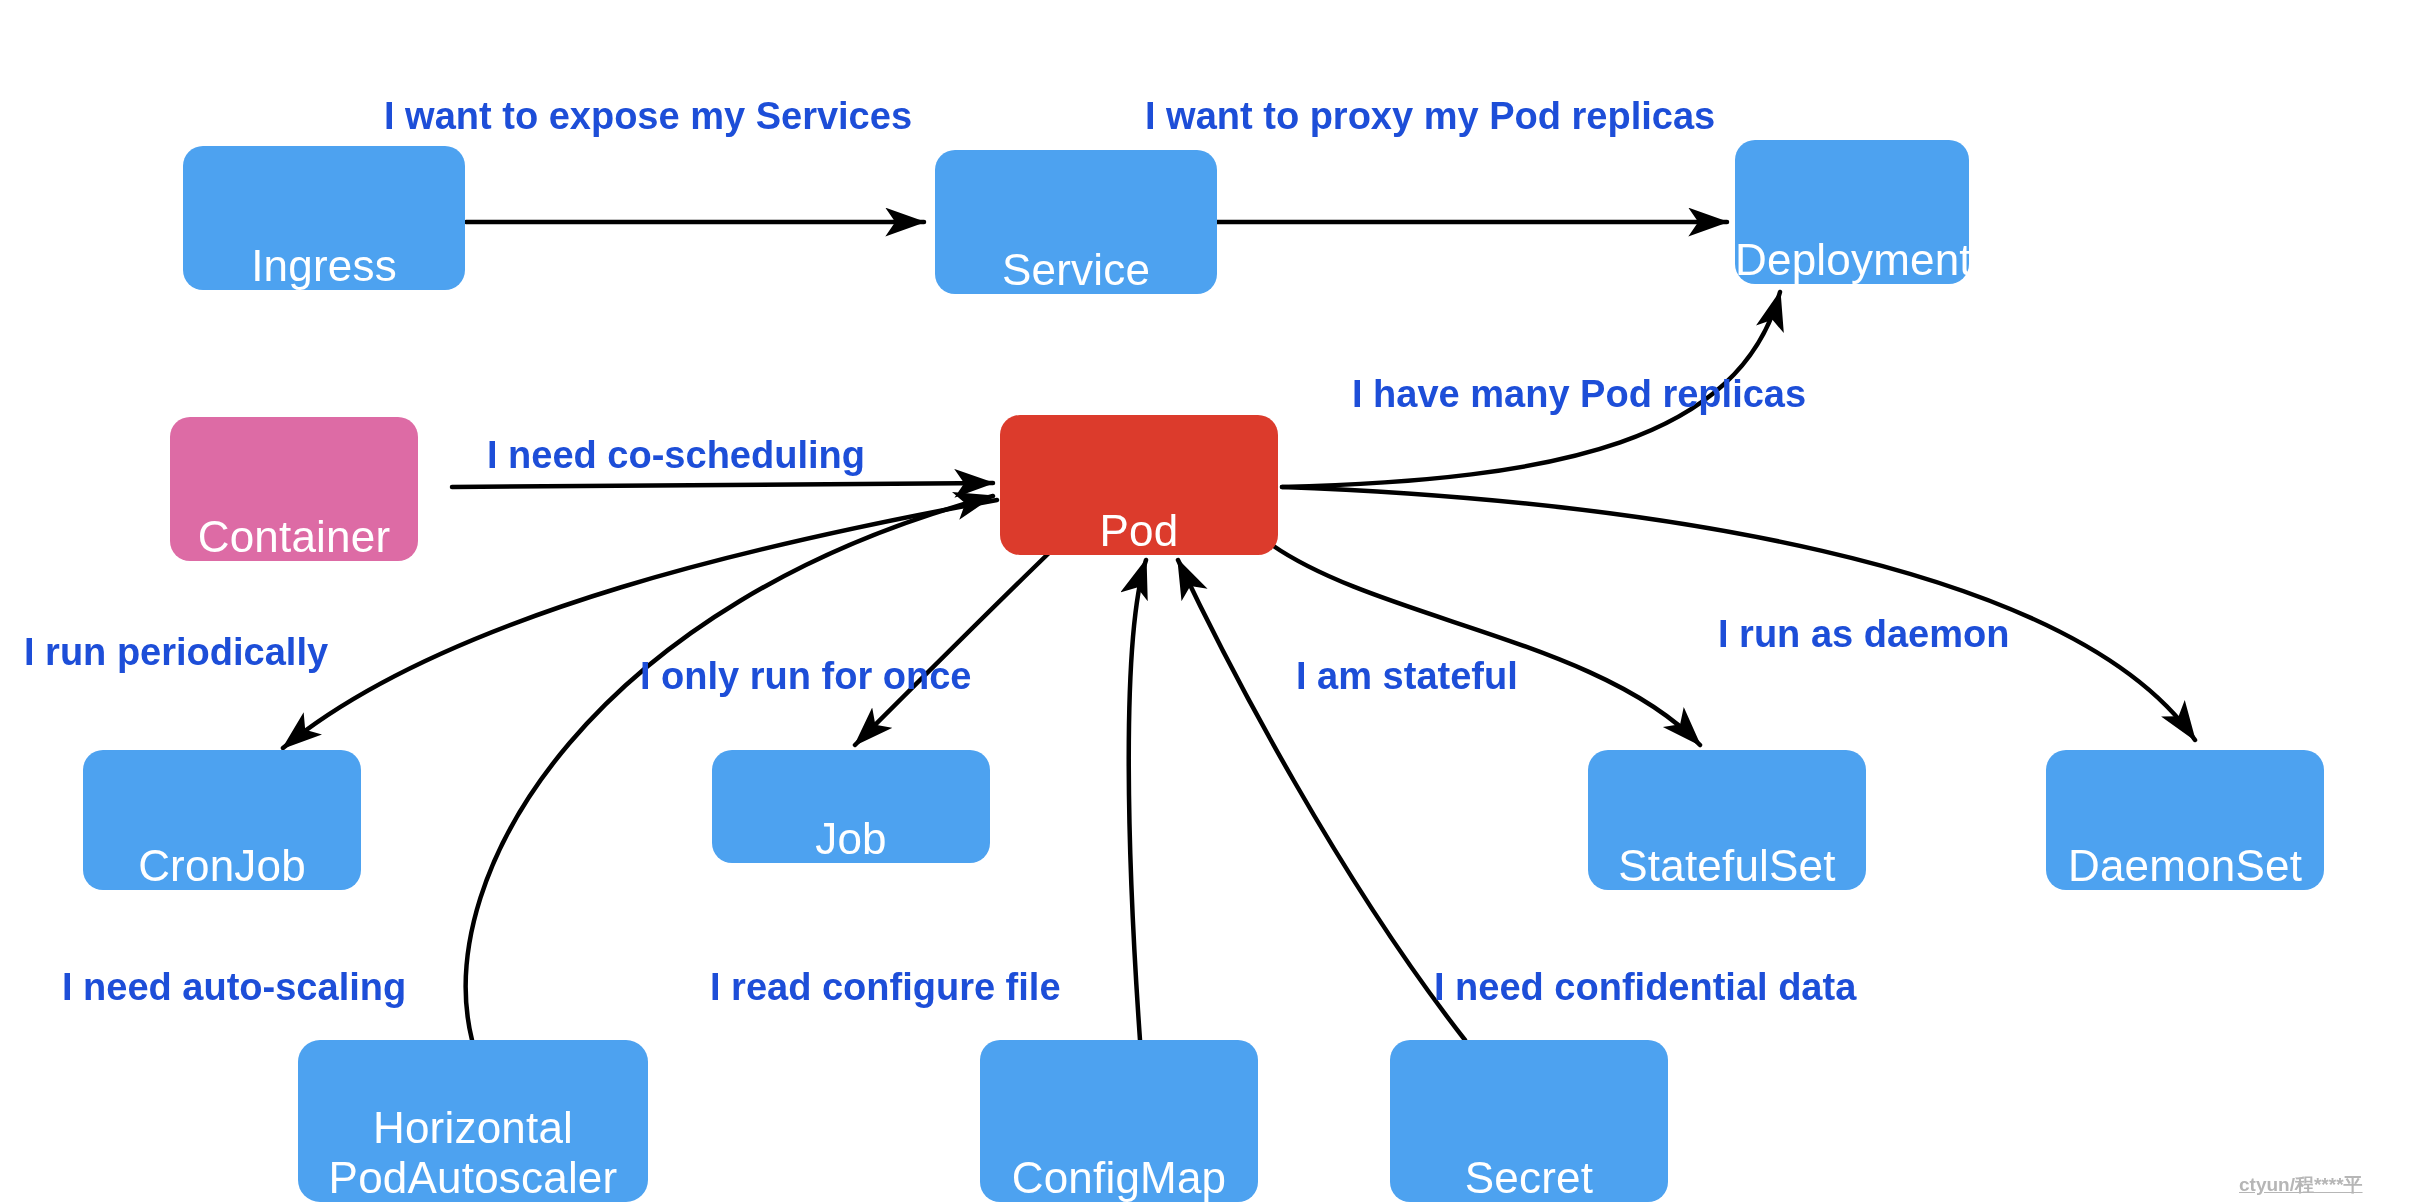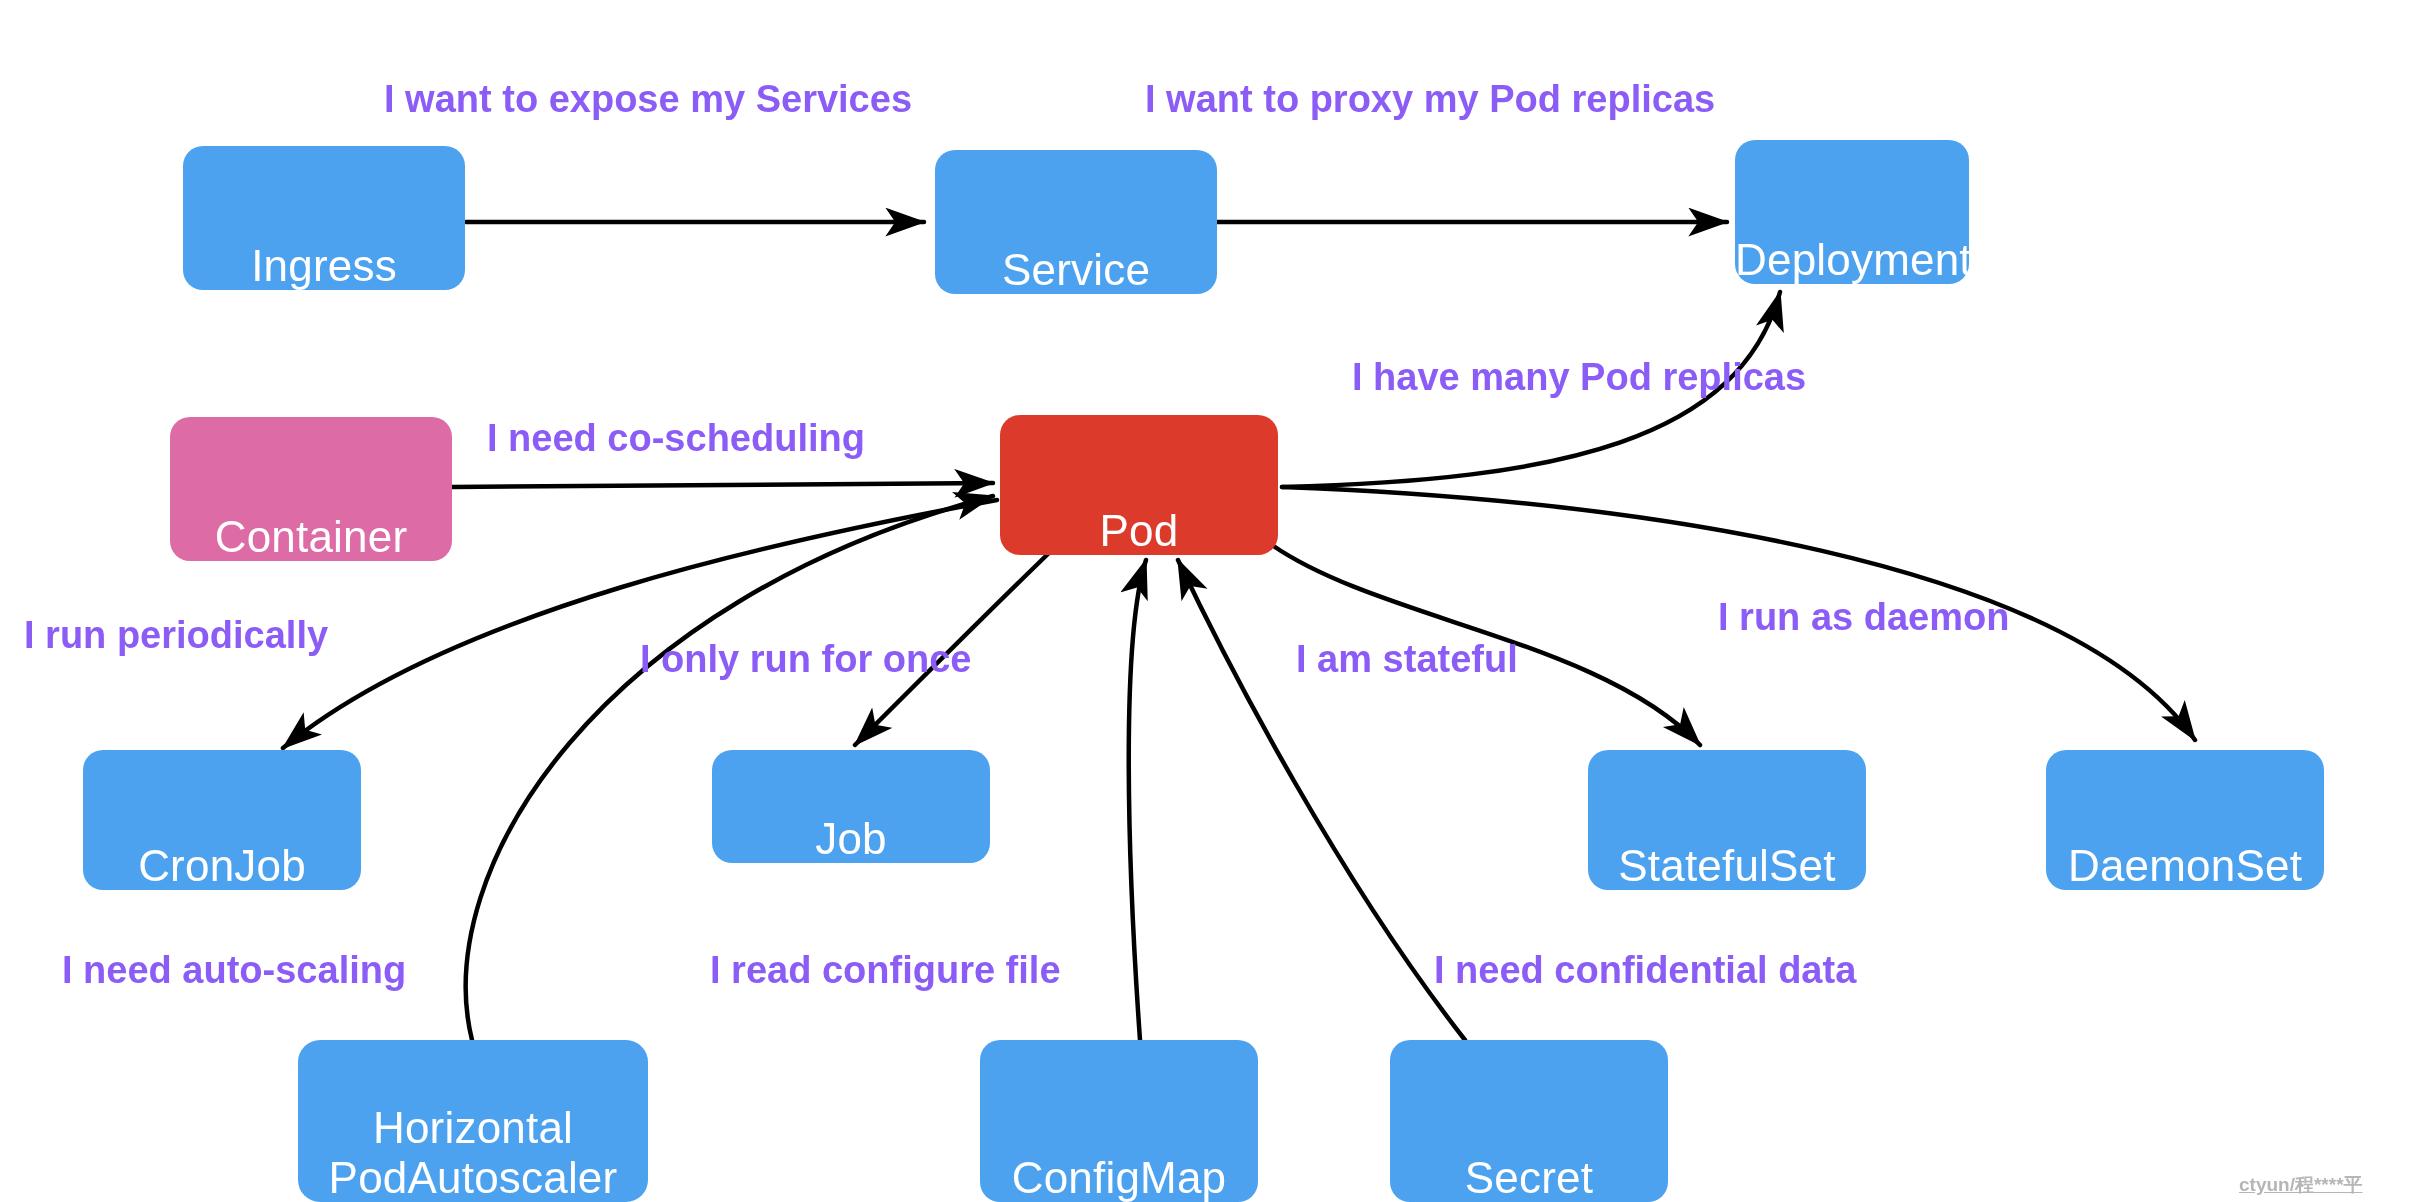--- a/index.html
+++ b/index.html
@@ -37,26 +37,27 @@
     line-height: 1.12;
     letter-spacing: 0.2px;
     box-sizing: border-box;
   }
   .node.blue   { background: #4da2f0; }
   .node.red    { background: #dc3b2c; }
   .node.pink   { background: #dd6ba5; }
   .node-label  { display: block; width: 100%; padding: 0 10px; }
   .edge-label {
     position: absolute;
-    color: #8b5cf6;
+    color: #1d4ed8;
     font-family: "Liberation Sans", sans-serif;
     font-weight: 700;
     font-size: 38px;
     line-height: 1.1;
     white-space: nowrap;
+    margin-top: 17px;
   }
   .watermark {
     position: absolute;
     color: #b6b6b6;
     font-family: "Liberation Sans", sans-serif;
     font-weight: 700;
     font-size: 19px;
     white-space: nowrap;
     text-decoration: underline;
   }
@@ -104,21 +105,21 @@
   </div>
 
   <div class="node blue" style="left:935px; top:150px; width:282px; height:144px;">
     <span class="node-label">Service</span>
   </div>
 
   <div class="node blue" style="left:1735px; top:140px; width:234px; height:144px;">
     <span class="node-label">Deployment</span>
   </div>
 
-  <div class="node pink" style="left:170px; top:417px; width:282px; height:144px;">
+  <div class="node pink" style="left:170px; top:417px; width:248px; height:144px;">
     <span class="node-label">Container</span>
   </div>
 
   <div class="node red" style="left:1000px; top:415px; width:278px; height:140px;">
     <span class="node-label">Pod</span>
   </div>
 
   <div class="node blue" style="left:83px; top:750px; width:278px; height:140px;">
     <span class="node-label">CronJob</span>
   </div>

